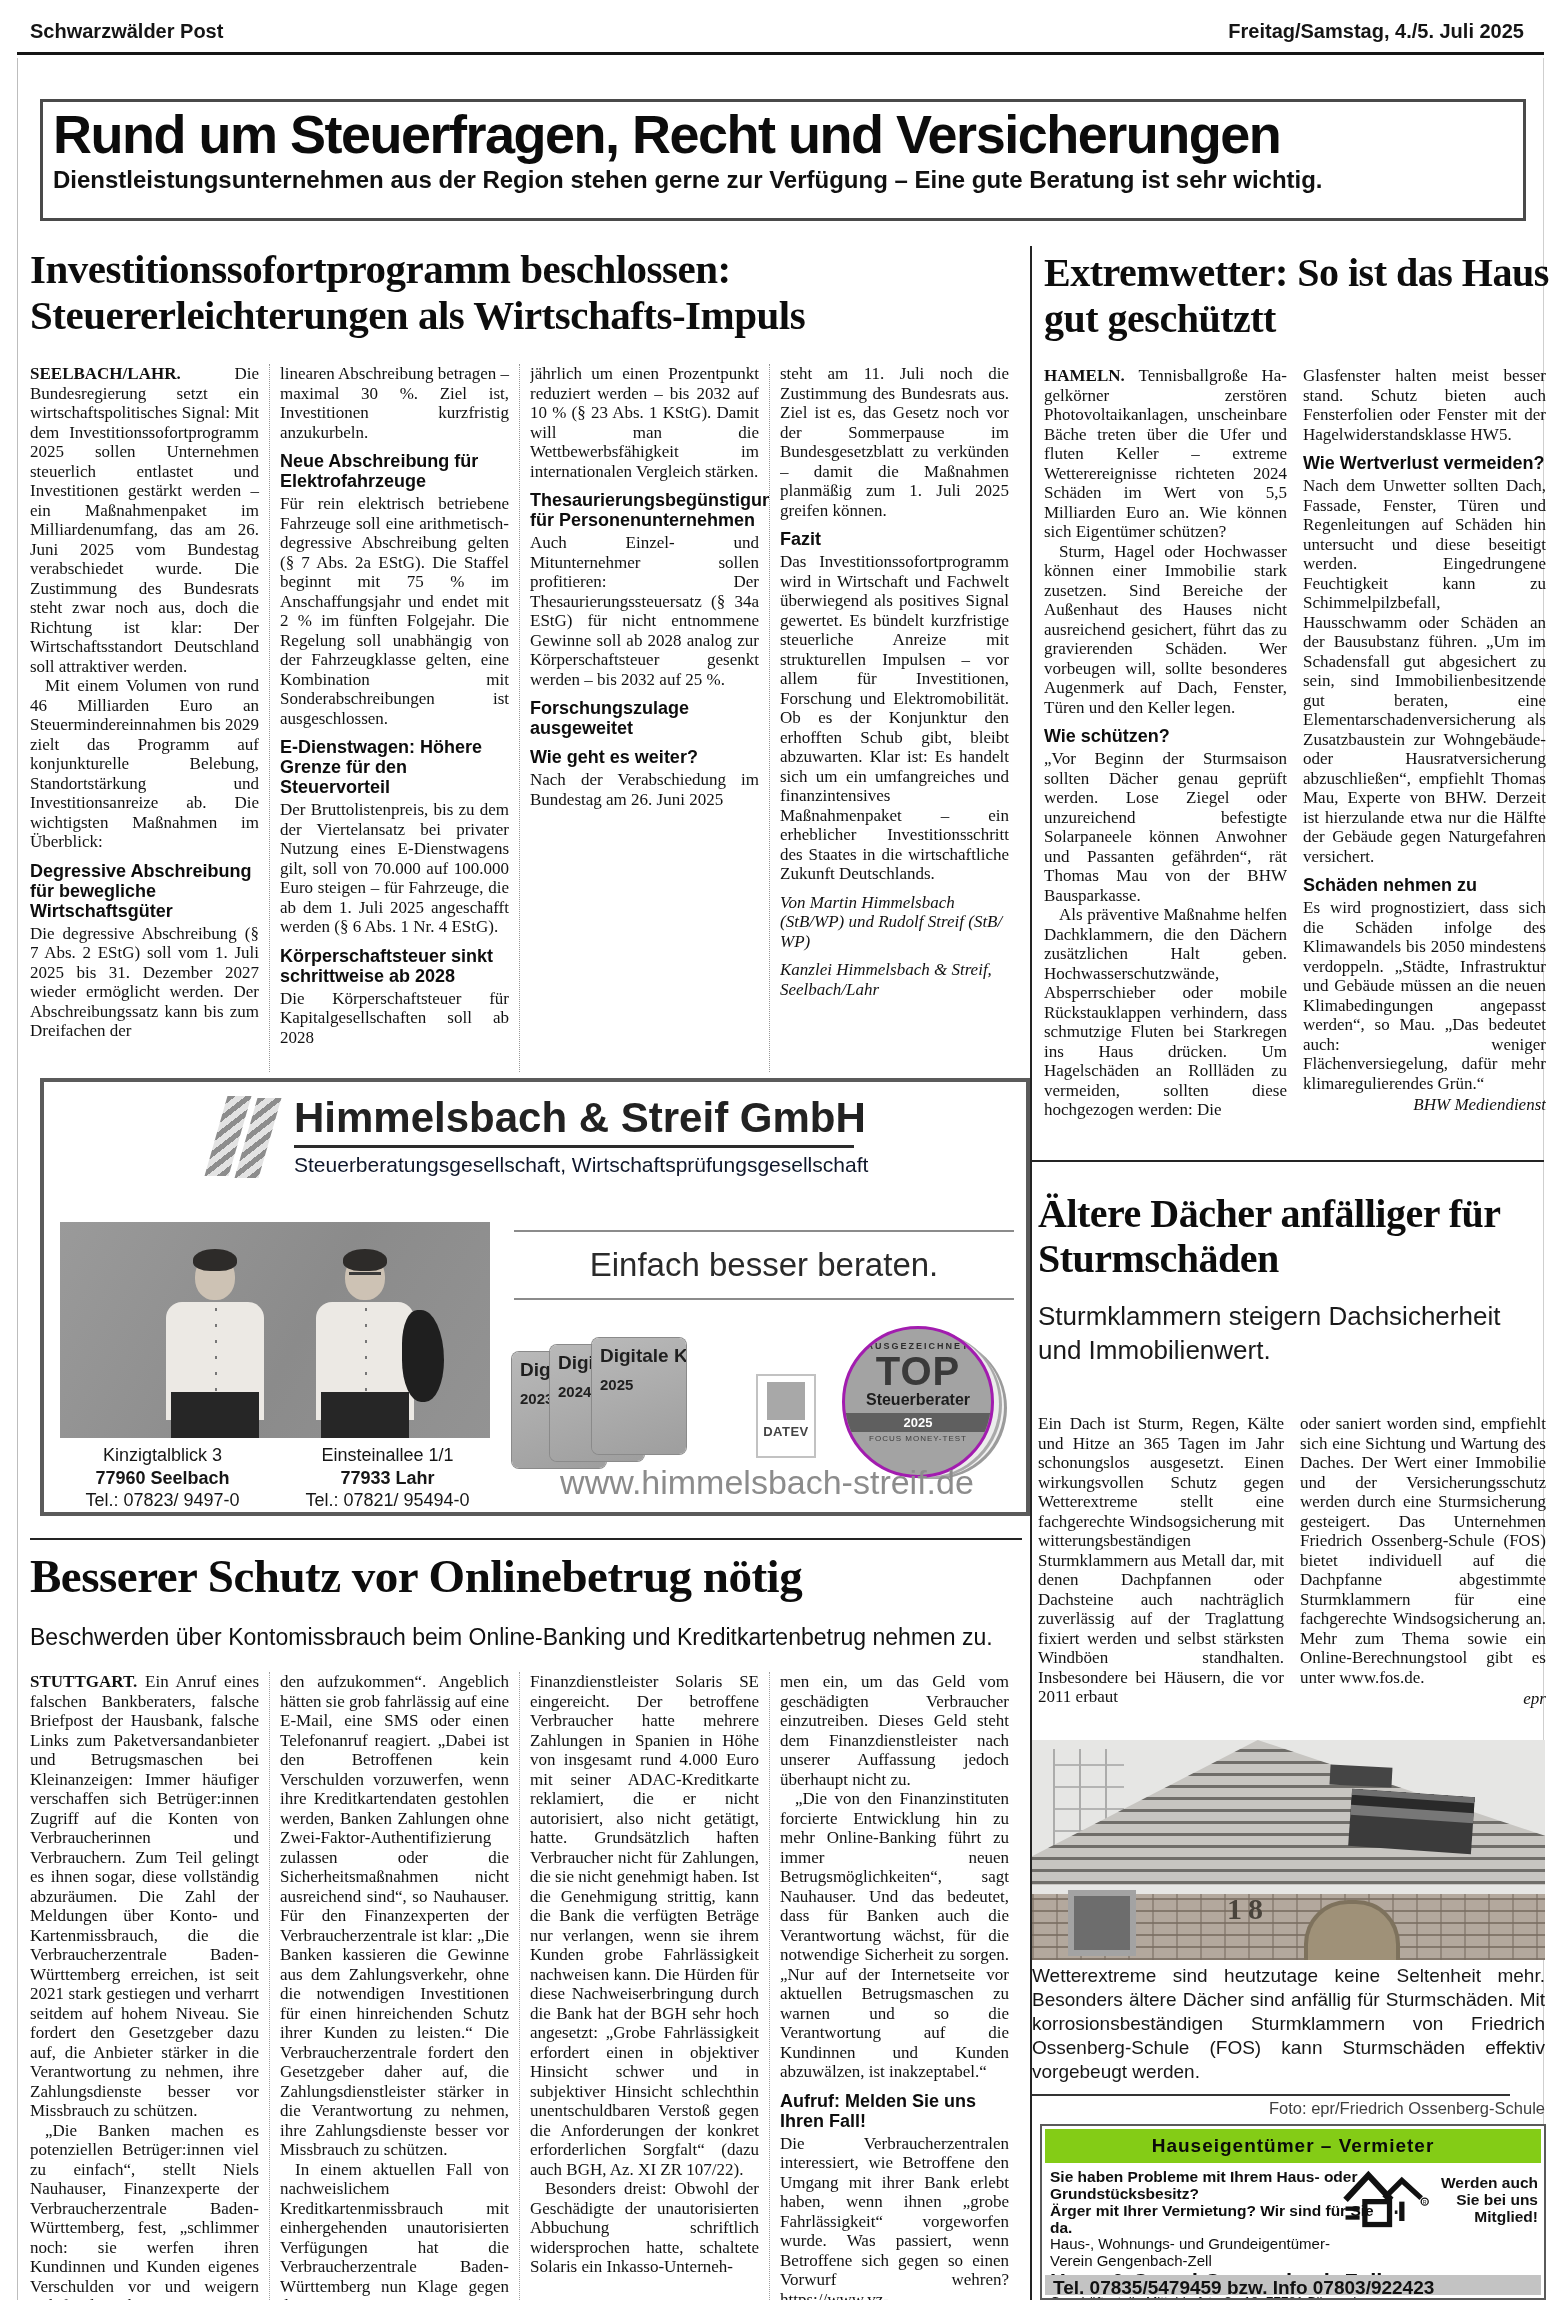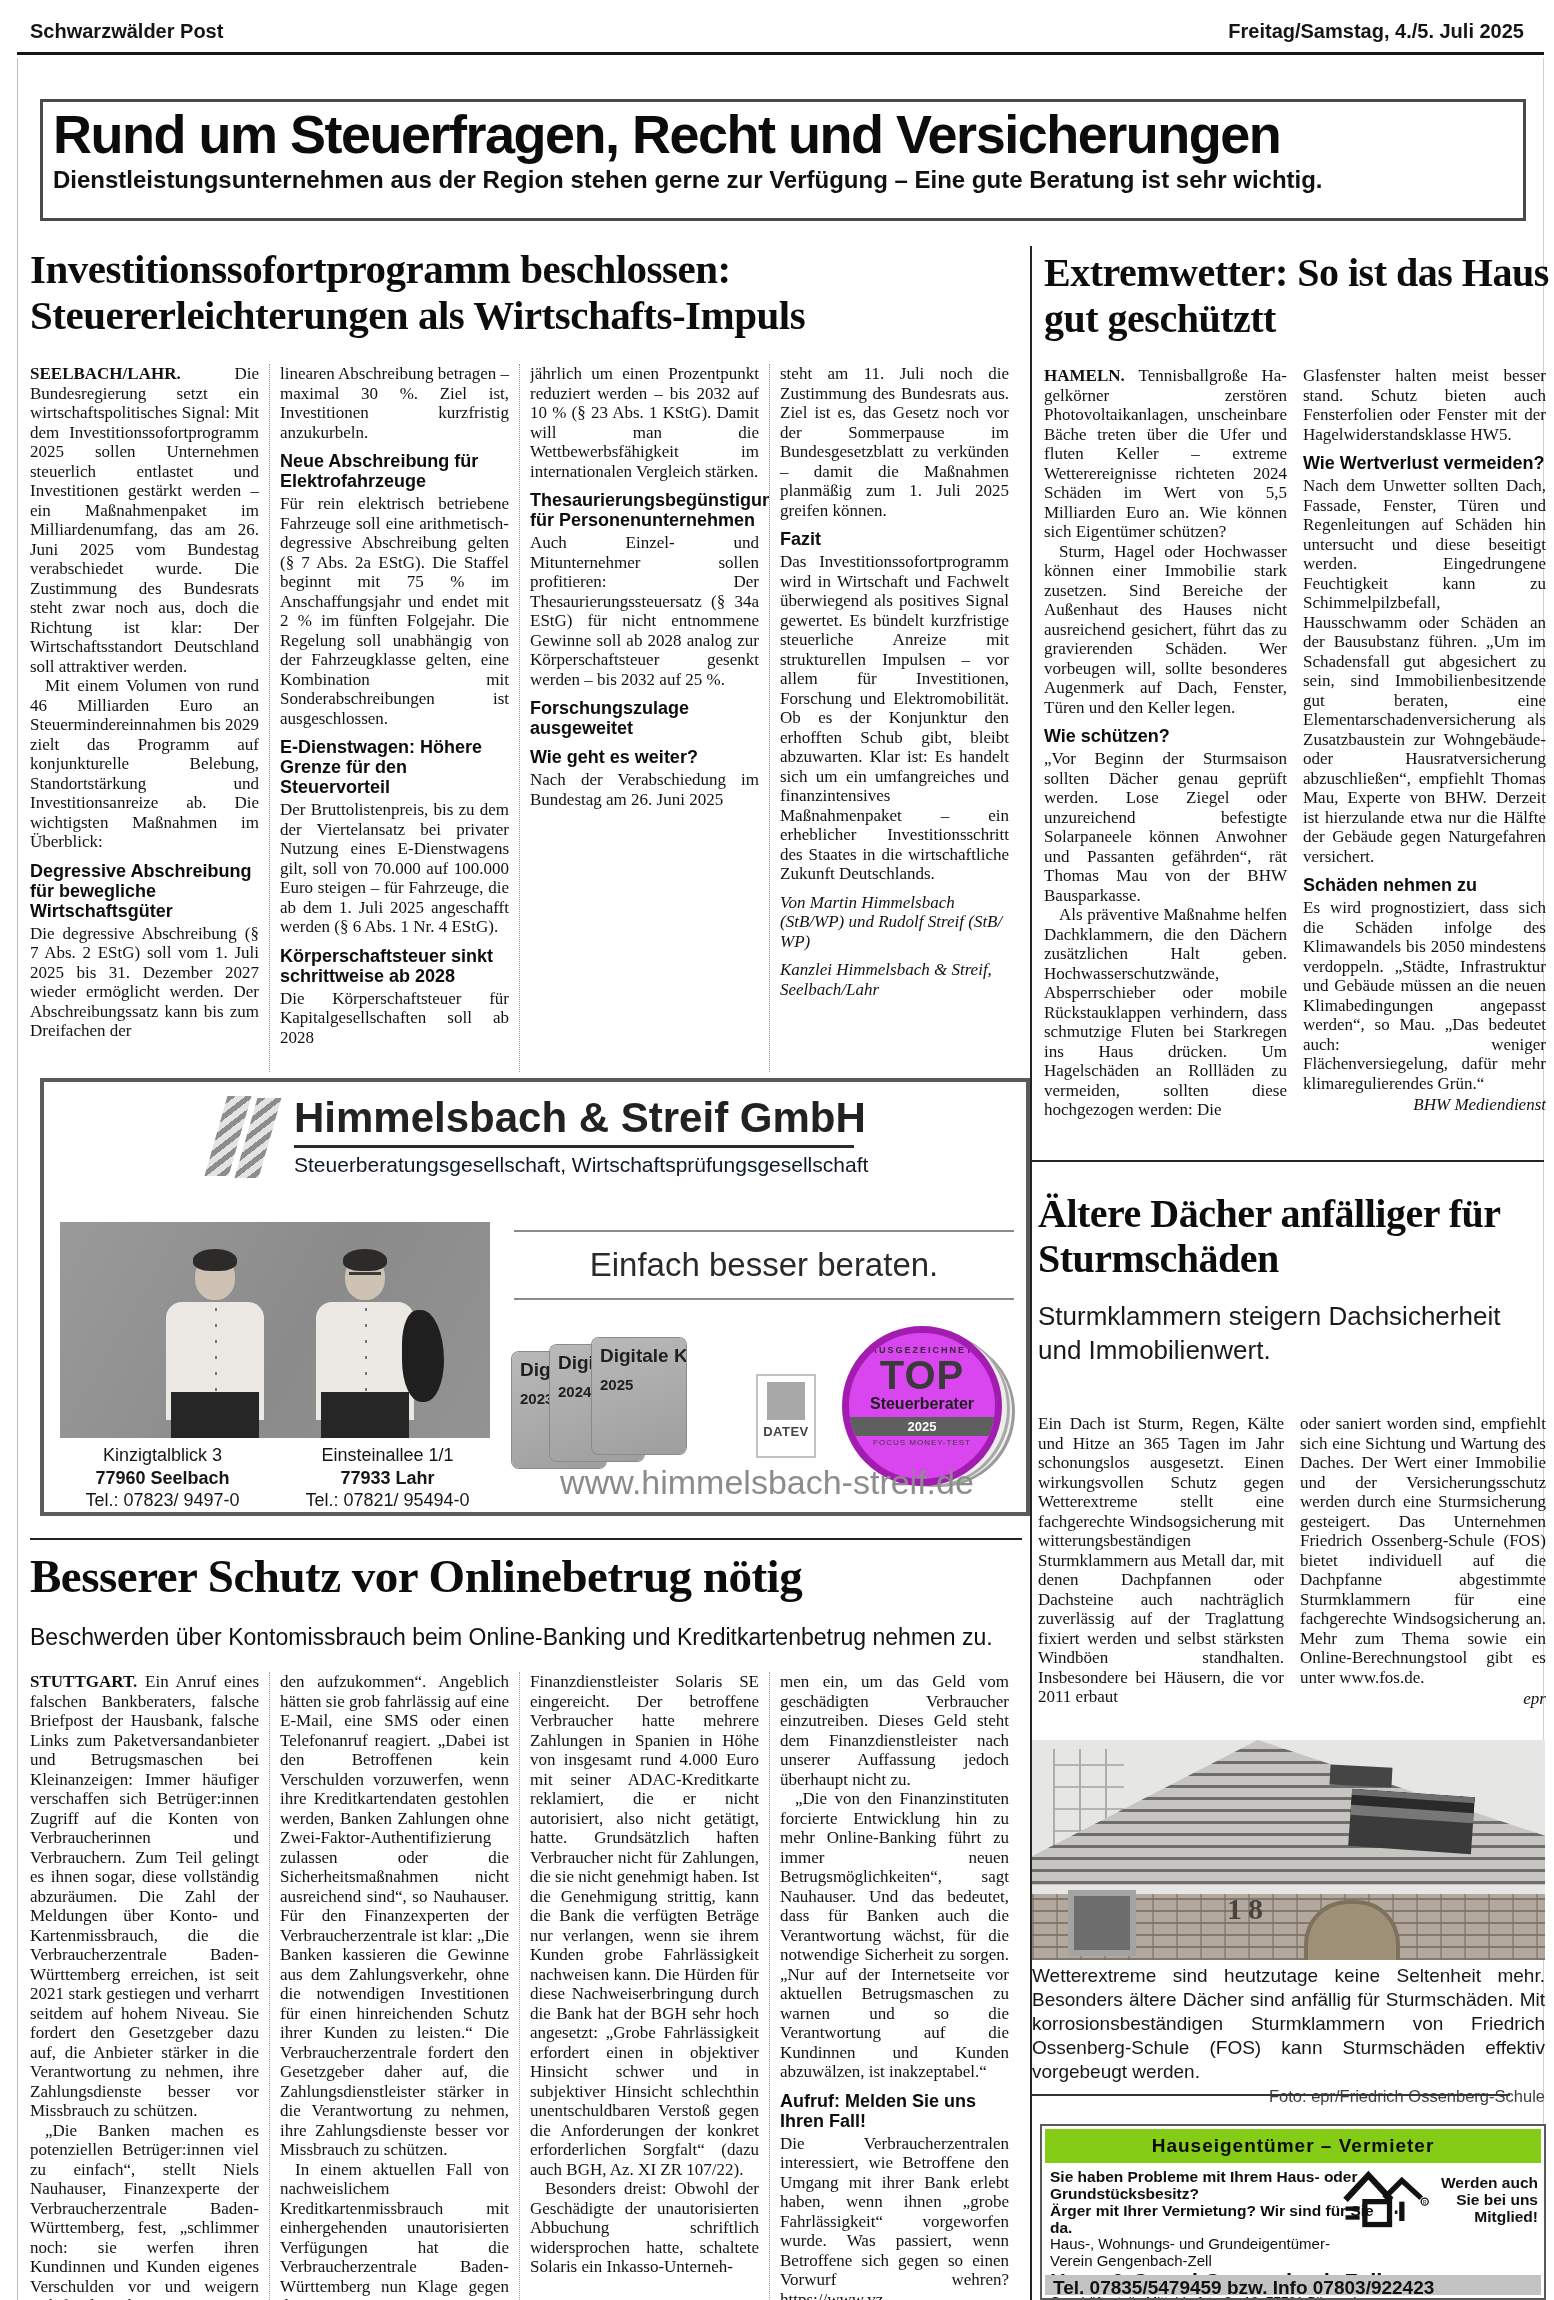--- a/index.html
+++ b/index.html
@@ -94,22 +94,22 @@
   .dk-card{position:absolute;top:0;width:94px;height:116px;border-radius:7px;
         background:linear-gradient(160deg,#b9b9b9,#9e9e9e);box-shadow:0 0 0 1px #8a8a8a;overflow:hidden;
         font-family:"Liberation Sans",sans-serif;color:#1f1f1f;}
   .dk-card .dk-label{font-weight:bold;font-size:19px;line-height:20px;padding:8px 0 0 8px;white-space:nowrap;}
   .dk-card .dk-year{font-weight:bold;font-size:15px;padding:10px 0 0 8px;}
   .dk1{left:0;top:14px;} .dk2{left:38px;top:7px;} .dk3{left:80px;}
   .datev{position:absolute;left:244px;top:48px;width:56px;height:80px;background:#fff;border:2px solid #c2c2c2;
         text-align:center;font-family:"Liberation Sans",sans-serif;}
   .datev-square{width:38px;height:38px;background:#a8a8a8;margin:6px auto 4px;}
   .datev-name{font-size:13px;font-weight:bold;color:#444;letter-spacing:0.5px;}
-  .top-badge{position:absolute;left:330px;top:0;width:146px;height:146px;border-radius:50%;background:#d946ef;
-        border:7px solid #a21caf;text-align:center;font-family:"Liberation Sans",sans-serif;overflow:hidden;
+  .top-badge{position:absolute;left:330px;top:0;width:146px;height:146px;border-radius:50%;background:#a3a3a3;
+        border:3px solid #a21caf;text-align:center;font-family:"Liberation Sans",sans-serif;overflow:hidden;
         box-shadow:8px 2px 0 -3px #ececec,10px 3px 0 -2px #a9a9a9,16px 5px 0 -6px #f1f1f1,18px 6px 0 -5px #9b9b9b;}
   .tb-top{font-size:9px;letter-spacing:2px;font-weight:bold;color:#2e2e2e;margin-top:12px;}
   .tb-main{font-size:40px;font-weight:bold;color:#3a3a3a;line-height:40px;letter-spacing:1px;}
   .tb-sub{font-size:16px;font-weight:bold;color:#1d1d1d;}
   .tb-band{margin-top:4px;background:#5f5f5f;color:#fff;font-size:13px;font-weight:bold;padding:2px 0;}
   .tb-src{font-size:8px;letter-spacing:1px;color:#3c3c3c;margin-top:2px;}
 
   .addresses{position:absolute;left:16px;top:362px;width:430px;display:flex;
         font-family:"Liberation Sans",sans-serif;font-size:18px;line-height:1.25;text-align:center;color:#161616;gap:20px;}
   .addr{flex:1;}
@@ -132,21 +132,21 @@
         background:#9f9178;border:4px solid #7e725d;border-bottom:none;}
   .window{position:absolute;left:7%;bottom:4px;width:56px;height:54px;background:#6d6d6d;border:6px solid #a3a3a3;}
   .anchor18{position:absolute;left:38%;bottom:34px;font-family:"Liberation Serif",serif;font-size:30px;
         color:#4a443c;font-weight:bold;letter-spacing:6px;}
   .scaffold{position:absolute;left:4%;top:4%;width:14%;height:58%;
         background:repeating-linear-gradient(90deg,#9e9e9e 0 2px,transparent 2px 26px),
                    repeating-linear-gradient(0deg,#a8a8a8 0 2px,transparent 2px 22px);opacity:.8;}
 
   .caption{position:absolute;left:1032px;top:1964px;width:513px;font-family:"Liberation Sans",sans-serif;
         font-size:19px;line-height:24px;text-align:justify;color:#161616;}
-  .credit{text-align:right;font-size:16.5px;color:#3f3f3f;margin-top:0;}
+  .credit{text-align:right;font-size:16.5px;color:#3f3f3f;margin-top:12px;}
 
   
   .ad2{position:absolute;left:1040px;top:2124px;width:502px;height:172px;border:2px solid #5a5a5a;background:#fff;
        font-family:"Liberation Sans",sans-serif;overflow:hidden;}
   .ad2-title{margin:3px;background:#84cc16;text-align:center;font-size:19px;font-weight:bold;
        letter-spacing:1px;color:#0a0a0a;line-height:34px;height:34px;}
   .ad2-body{position:absolute;left:8px;top:42px;width:330px;color:#0e0e0e;}
   .ad2-b{font-weight:bold;font-size:15.5px;line-height:17px;}
   .ad2-n{font-size:15px;line-height:16.5px;}
   .ad2-name{font-size:22px;font-weight:bold;line-height:24px;margin-top:1px;white-space:nowrap;}

